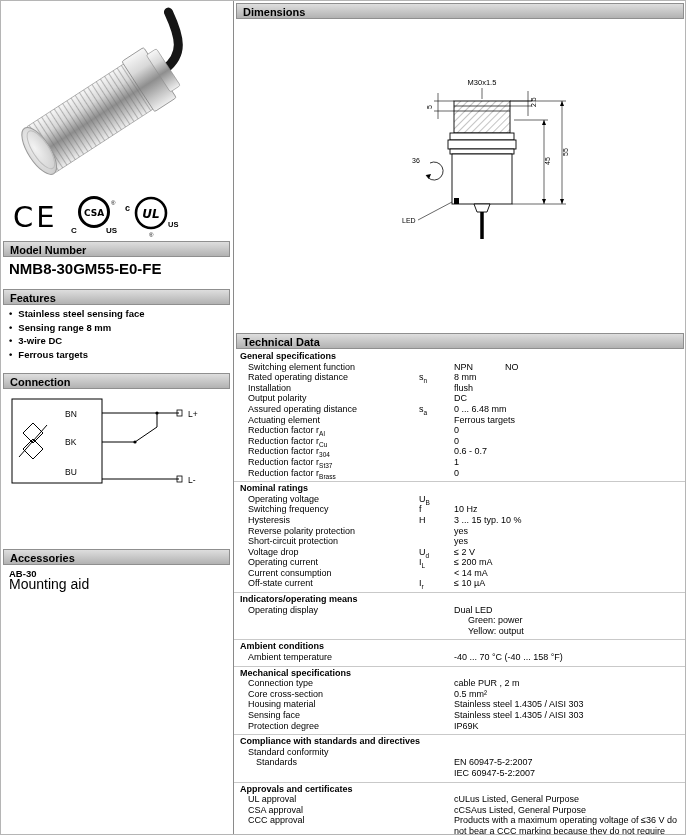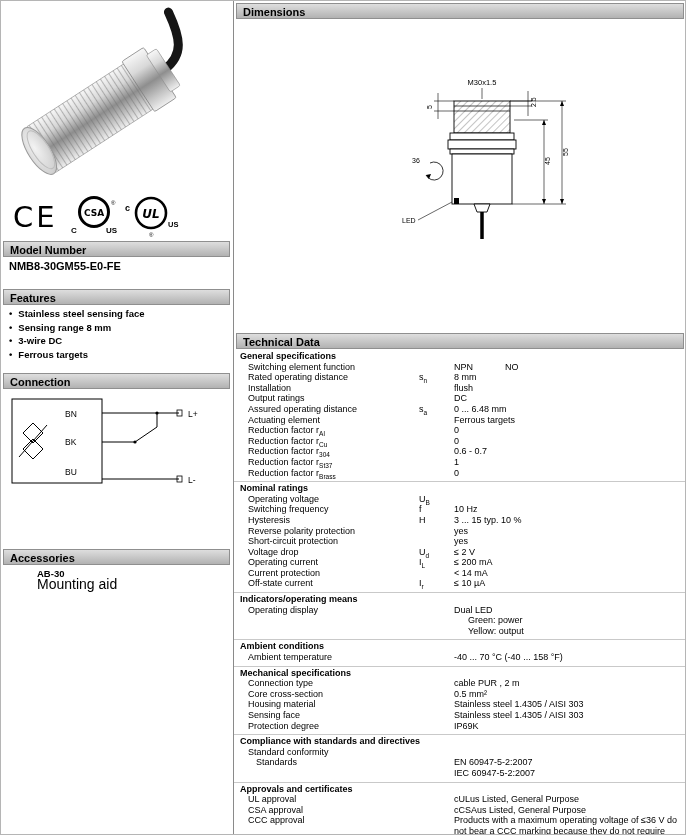--- a/index.html
+++ b/index.html
@@ -6,29 +6,29 @@
   body{font-family:"Liberation Sans","DejaVu Sans",sans-serif;color:#000;}
   .page{position:relative;width:686px;height:835px;background:#fff;border:1px solid #b5b5b5;box-sizing:border-box;overflow:hidden;}
   .left-col{position:absolute;left:0;top:0;width:232px;height:835px;}
   .right-col{position:absolute;left:232px;top:0;width:454px;height:835px;border-left:1px solid #8a8a8a;box-sizing:border-box;}
   .bar{position:absolute;left:2px;right:3px;height:16px;line-height:16px;font-size:11px;font-weight:bold;
        padding-left:6px;background:linear-gradient(#dedede,#b2b2b2);border:1px solid #8f8f8f;box-sizing:border-box;}
   
   .photo{position:absolute;left:4px;top:6px;width:222px;height:182px;}
   .logos{position:absolute;left:10px;top:192px;width:214px;height:46px;display:flex;align-items:center;gap:0;}
   .model-bar{top:240px;}
-  .model-value{position:absolute;left:8px;top:259px;font-size:11px;font-weight:bold;}
+  .model-value{position:absolute;left:8px;top:259px;font-size:15px;font-weight:bold;}
   .features-bar{top:288px;}
   .features{position:absolute;left:8px;top:306px;margin:0;padding:0;list-style:none;}
   .features li{font-size:9.5px;font-weight:bold;line-height:13.5px;}
   .features li::before{content:"•";margin-right:6px;}
   .connection-bar{top:372px;}
   .connection-diagram{position:absolute;left:6px;top:392px;width:216px;height:102px;}
   .accessories-bar{top:548px;}
-  .accessories{position:absolute;left:8px;top:567px;margin-left:28px;}
+  .accessories{position:absolute;left:8px;top:567px;}
   .acc-name{font-size:9.5px;font-weight:bold;line-height:11px;}
   .acc-desc{font-size:14px;line-height:10px;}
   
   .dim-bar{top:2px;}
   .dim-drawing{position:absolute;left:150px;top:70px;width:220px;height:200px;}
   .tech-bar{top:332px;}
   .tech-rows{position:absolute;left:0;top:350px;right:1px;}
   .tr{display:flex;font-size:9px;line-height:10.6px;min-height:10.6px;}
   .sec{display:block;font-weight:bold;padding-left:6px;margin-top:3px;border-top:1px solid #c9c9c9;padding-top:1px;}
   .sec.first{margin-top:0;border-top:none;padding-top:0;}
@@ -214,21 +214,21 @@
           <span class="td-label">Rated operating distance</span>
           <span class="td-sym">s<sub>n</sub></span>
           <span class="td-val">8 mm</span>
         </div>
         <div class="tr">
           <span class="td-label">Installation</span>
           <span class="td-sym"></span>
           <span class="td-val">flush</span>
         </div>
         <div class="tr">
-          <span class="td-label">Output ratings</span>
+          <span class="td-label">Output polarity</span>
           <span class="td-sym"></span>
           <span class="td-val">DC</span>
         </div>
         <div class="tr">
           <span class="td-label">Assured operating distance</span>
           <span class="td-sym">s<sub>a</sub></span>
           <span class="td-val">0 ... 6.48 mm</span>
         </div>
         <div class="tr">
           <span class="td-label">Actuating element</span>
@@ -289,21 +289,21 @@
           <span class="td-label">Voltage drop</span>
           <span class="td-sym">U<sub>d</sub></span>
           <span class="td-val">≤ 2 V</span>
         </div>
         <div class="tr">
           <span class="td-label">Operating current</span>
           <span class="td-sym">I<sub>L</sub></span>
           <span class="td-val">≤ 200 mA</span>
         </div>
         <div class="tr">
-          <span class="td-label">Current protection</span>
+          <span class="td-label">Current consumption</span>
           <span class="td-sym"></span>
           <span class="td-val">&lt; 14 mA</span>
         </div>
         <div class="tr">
           <span class="td-label">Off-state current</span>
           <span class="td-sym">I<sub>r</sub></span>
           <span class="td-val">≤ 10 µA</span>
         </div>
         <div class="tr sec">Indicators/operating means</div>
         <div class="tr">

